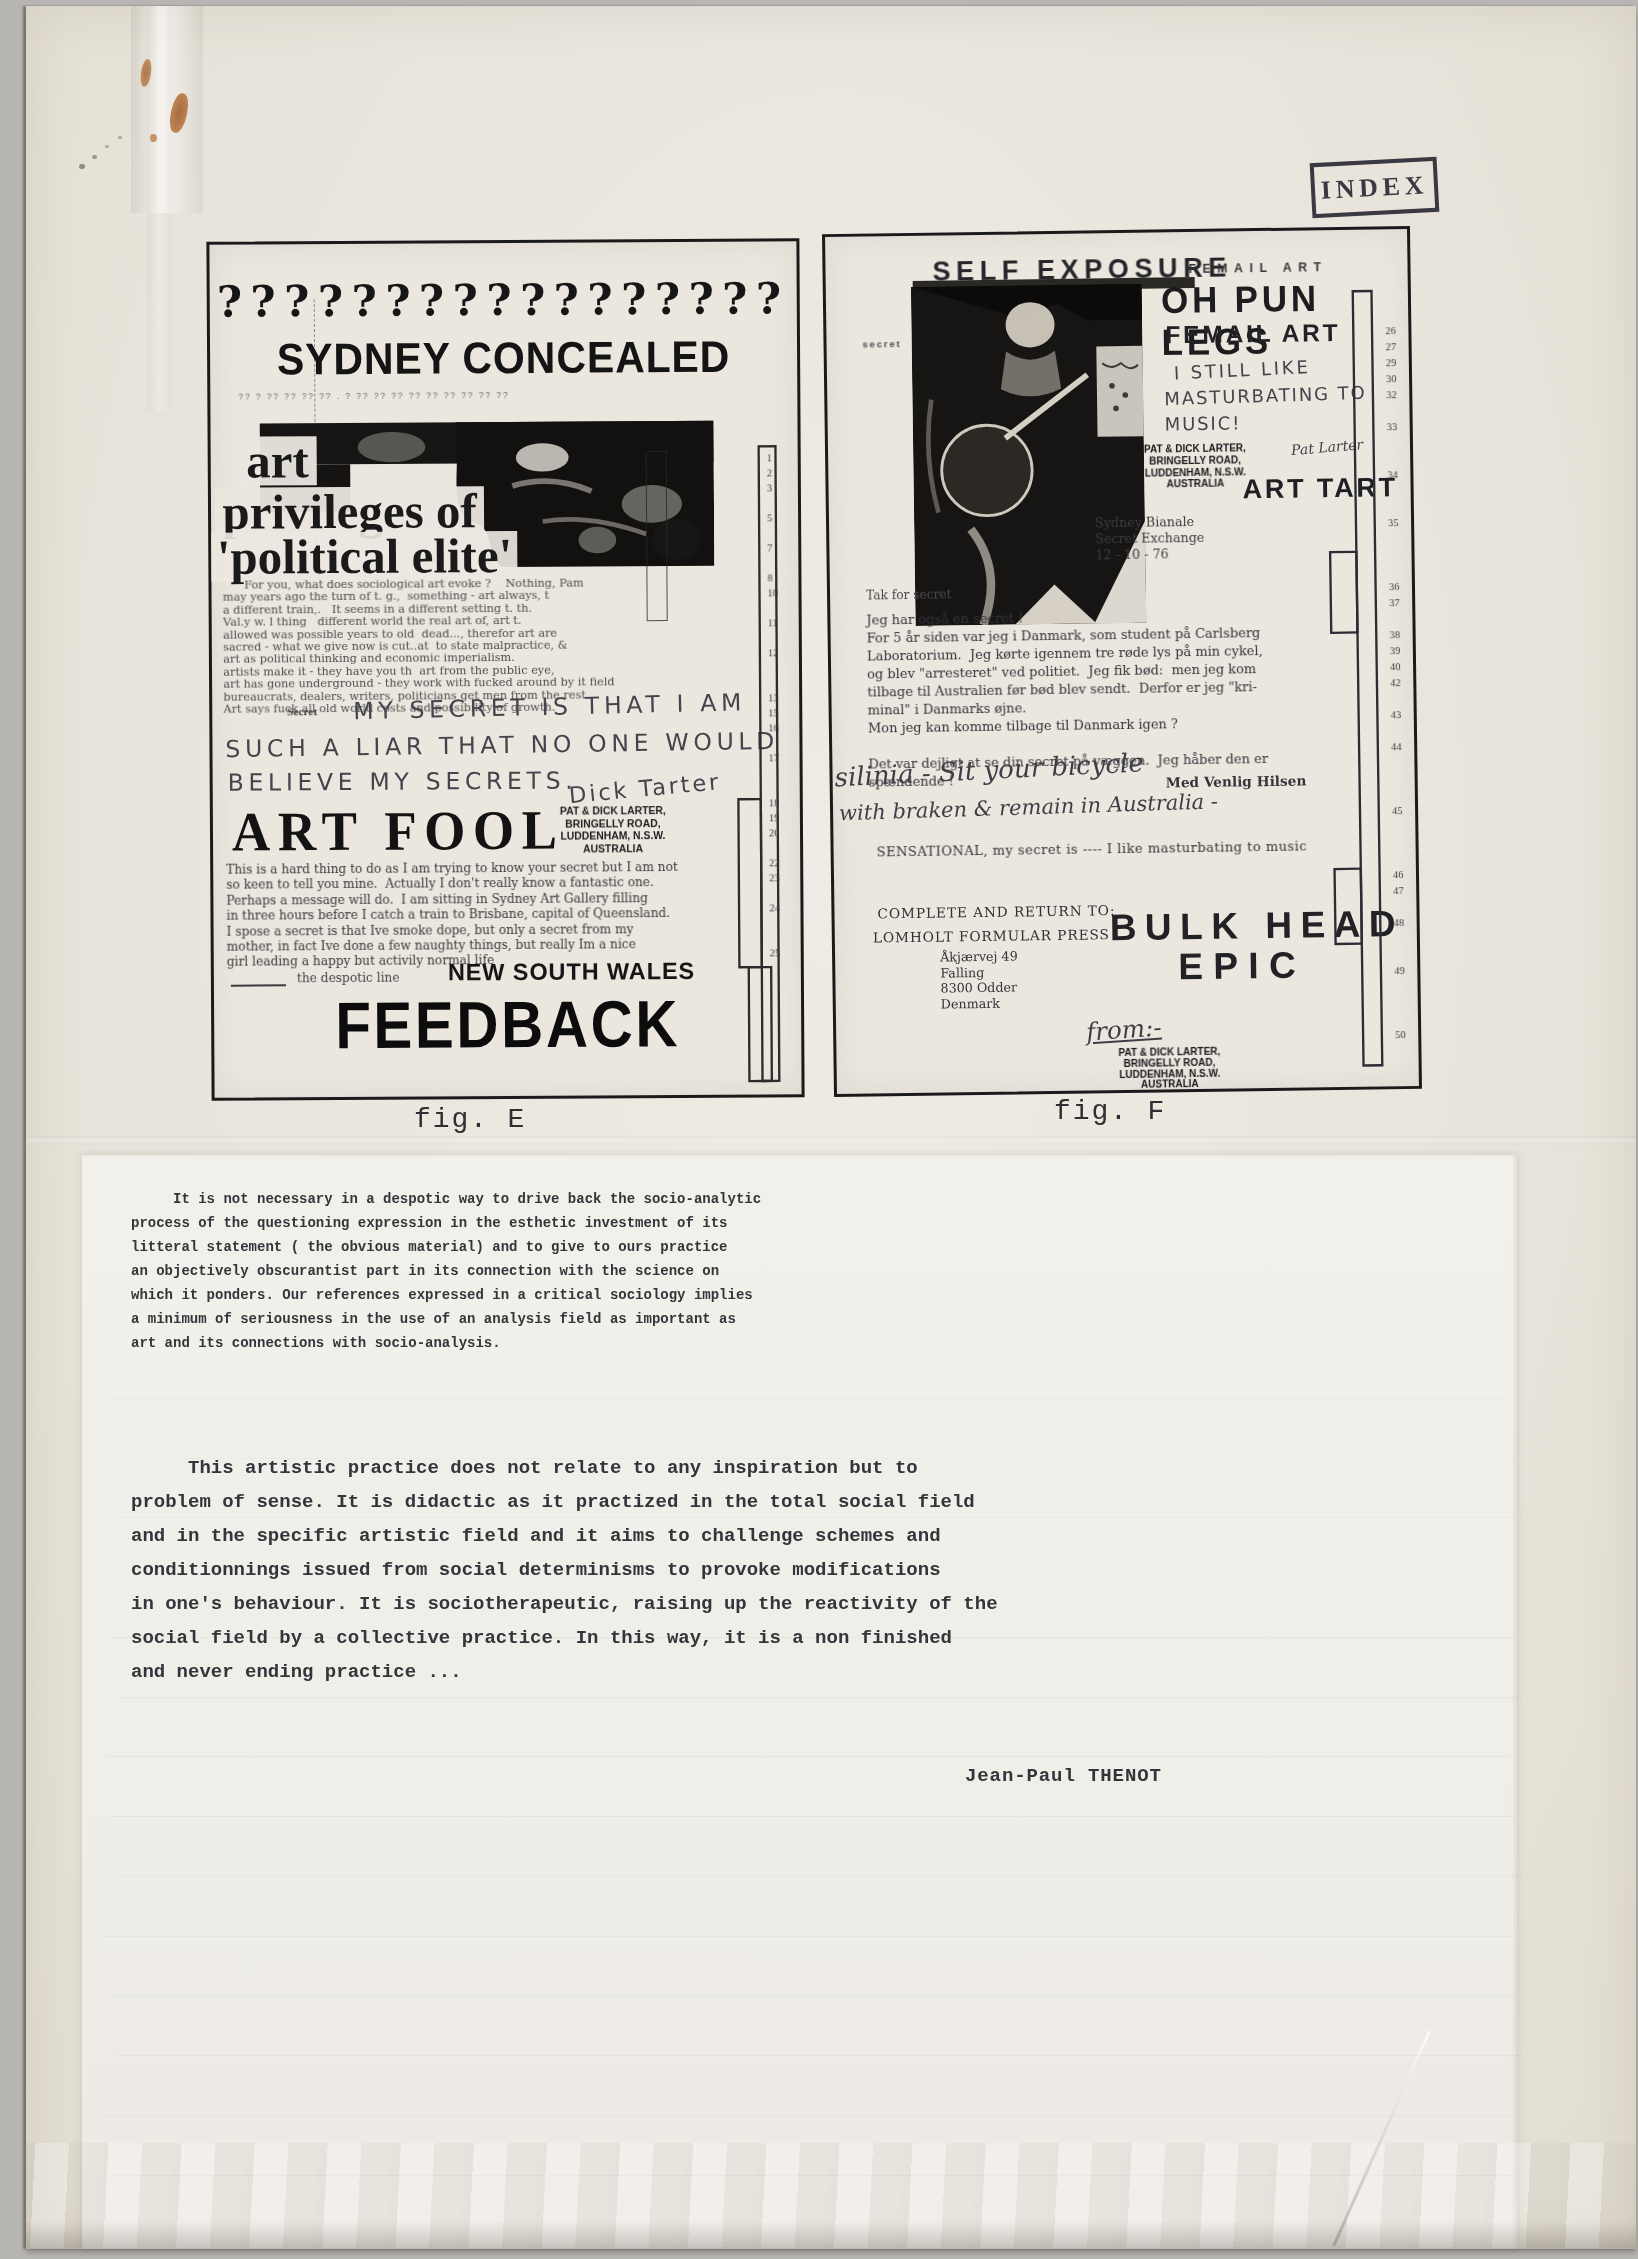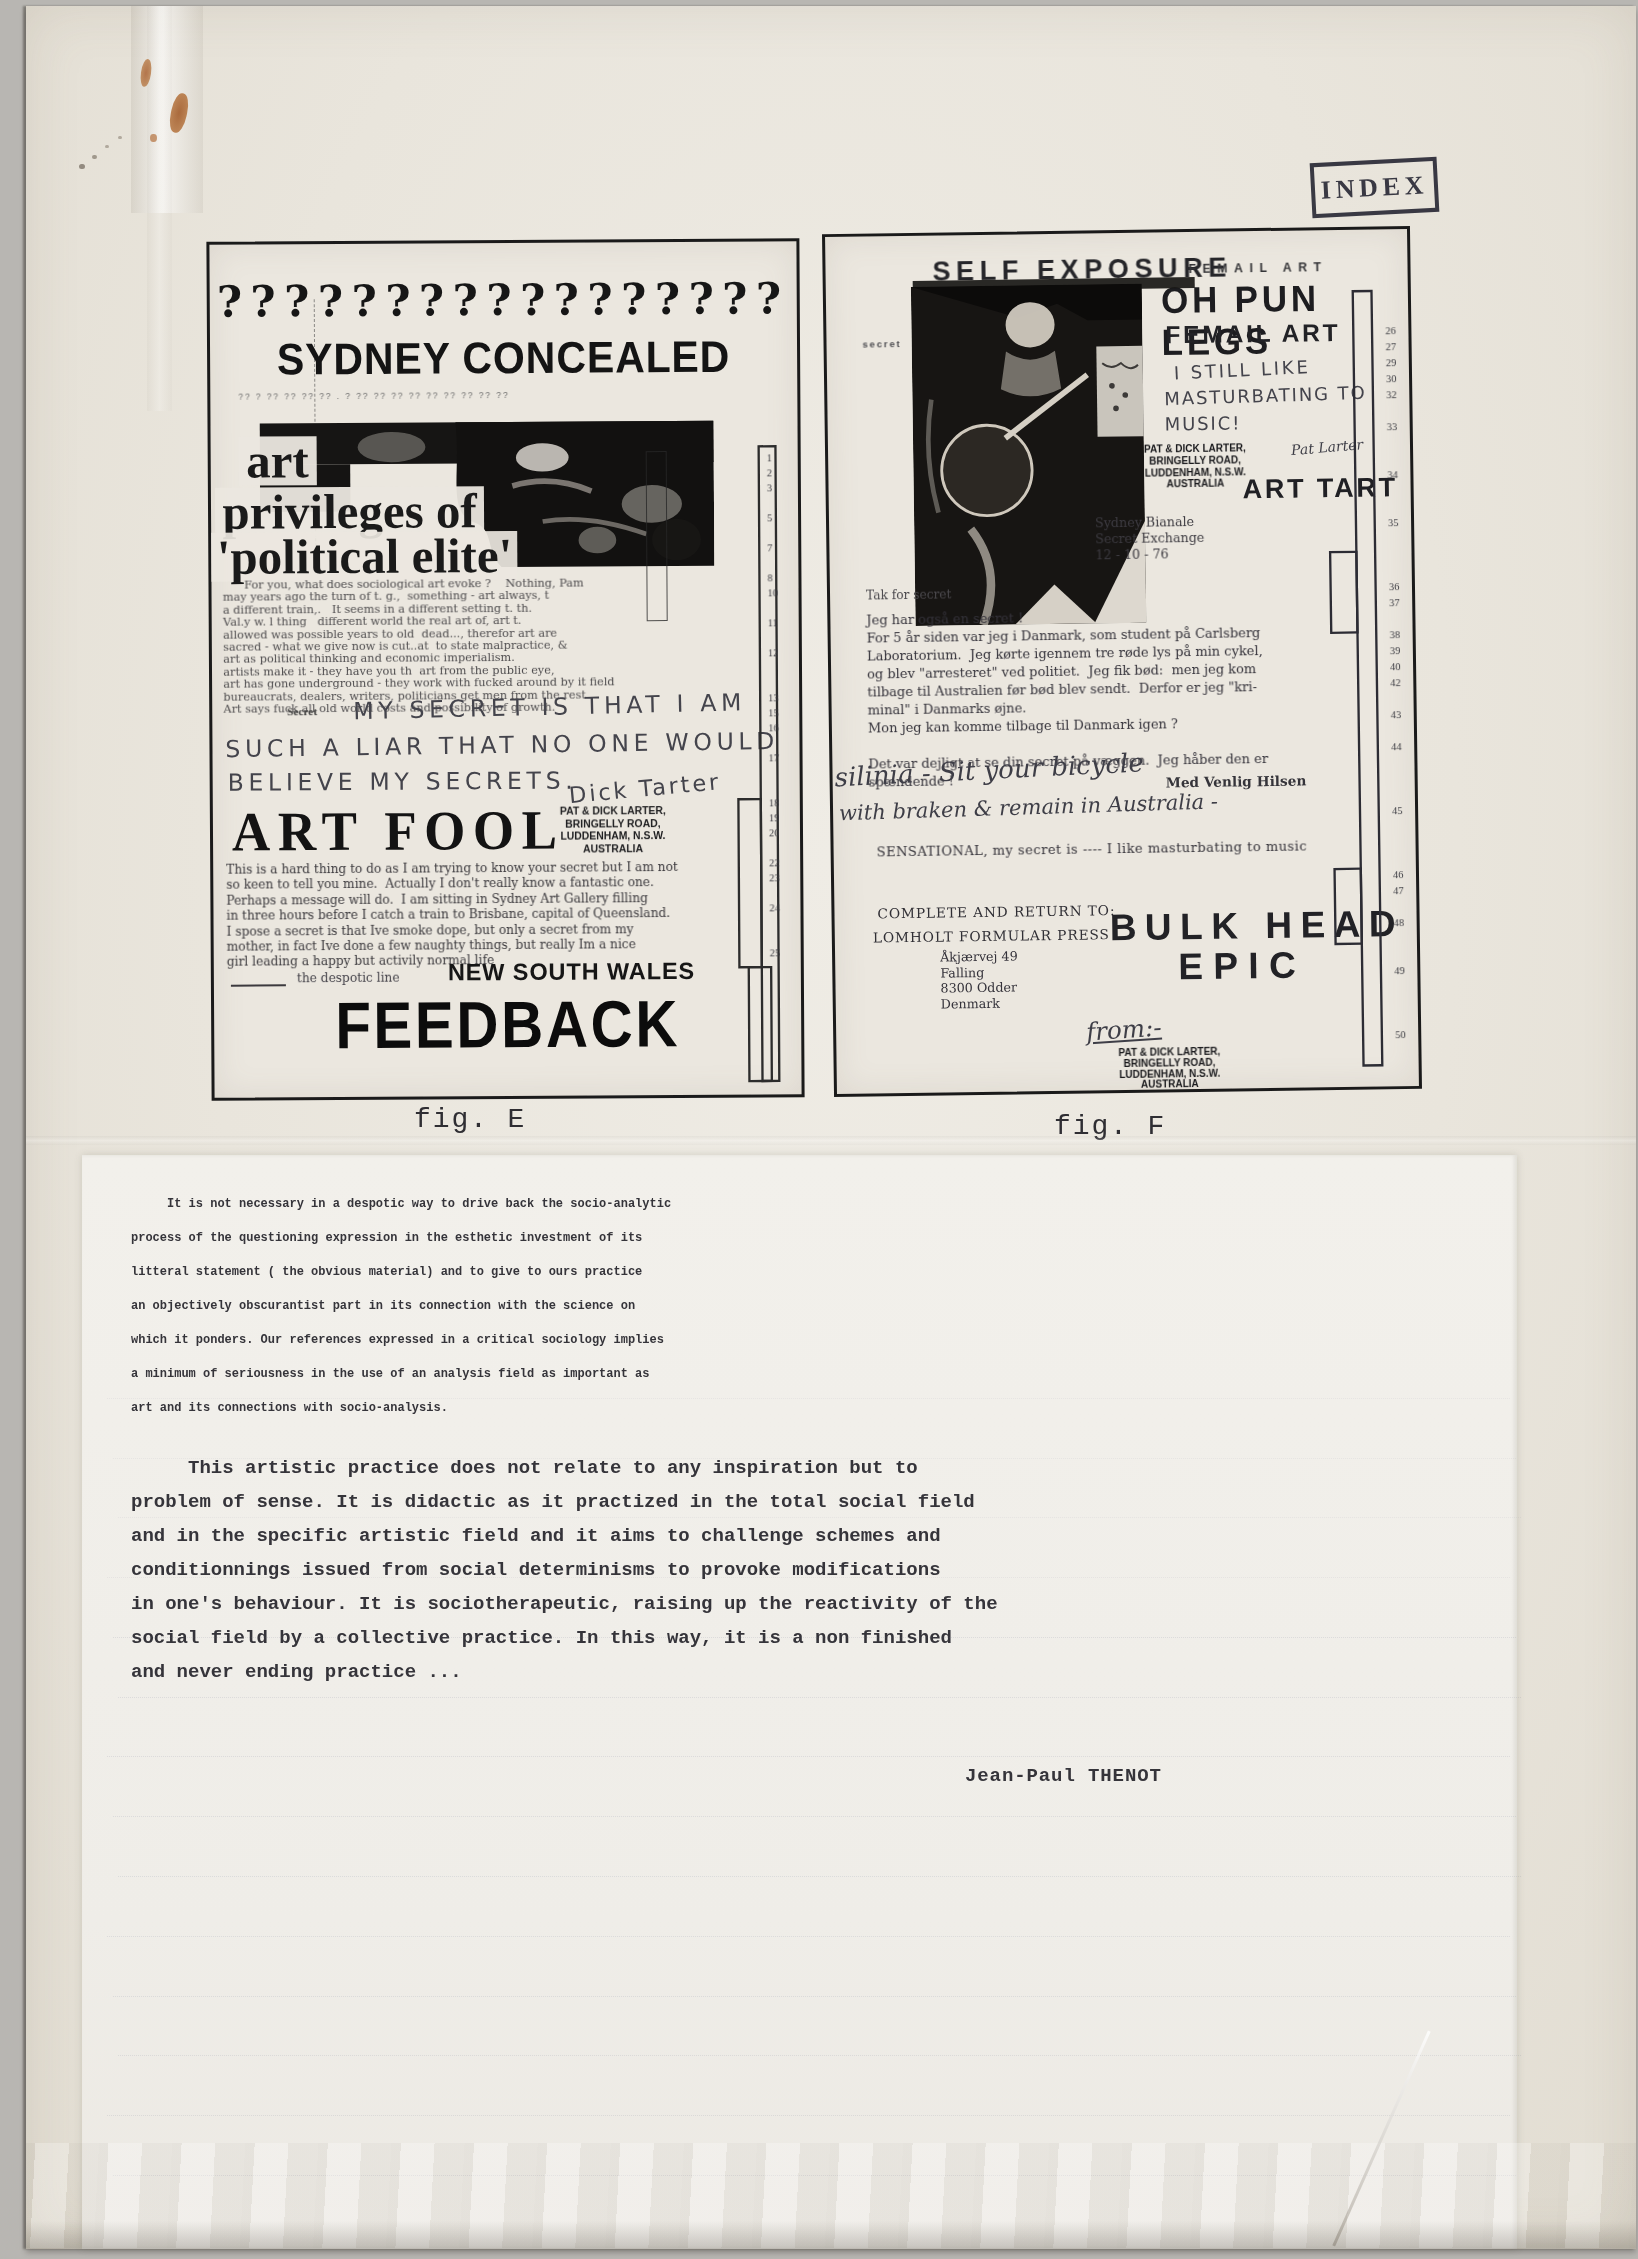--- a/index.html
+++ b/index.html
@@ -286,26 +286,26 @@
 48
 
 
 49
 
 
 
 50</div>
   </div>
 
-  <div class="abs" style="left:1028px;top:1090px;font-family:'Liberation Mono',monospace;font-size:28px;color:#2f2e33;letter-spacing:1.9px;margin-top:15px;">fig. F</div>
+  <div class="abs" style="left:1028px;top:1090px;font-family:'Liberation Mono',monospace;font-size:28px;color:#2f2e33;letter-spacing:1.9px;">fig. F</div>
 
   <div class="abs" style="left:0;top:1130px;width:100%;height:9.4px;background:linear-gradient(180deg,rgba(0,0,0,.05),rgba(255,255,255,.3),rgba(0,0,0,.03));opacity:.7;"></div>
 
   <div class="abs" style="left:56px;top:1149px;width:1435px;height:1094px;background:linear-gradient(180deg,#f2f0eb 0%,#efede8 70%,#ece9e3 100%);box-shadow:0 0 7.5px rgba(80,75,60,.18), inset -2.8px 0 3.8px rgba(80,75,60,.10);">
-    <div class="abs pre typeink" style="left:49px;top:32px;font-family:'Liberation Mono',monospace;font-size:12px;line-height:34px;font-weight:bold;letter-spacing:0;">     It is not necessary in a despotic way to drive back the socio-analytic
+    <div class="abs pre typeink" style="left:49px;top:32px;font-family:'Liberation Mono',monospace;font-size:14px;line-height:24px;font-weight:bold;letter-spacing:0;">     It is not necessary in a despotic way to drive back the socio-analytic
 process of the questioning expression in the esthetic investment of its
 litteral statement ( the obvious material) and to give to ours practice
 an objectively obscurantist part in its connection with the science on
 which it ponders. Our references expressed in a critical sociology implies
 a minimum of seriousness in the use of an analysis field as important as
 art and its connections with socio-analysis.</div>
     <div class="abs pre typeink" style="left:49px;top:296px;font-family:'Liberation Mono',monospace;font-size:19px;line-height:34px;font-weight:bold;">     This artistic practice does not relate to any inspiration but to
 problem of sense. It is didactic as it practized in the total social field
 and in the specific artistic field and it aims to challenge schemes and
 conditionnings issued from social determinisms to provoke modifications

